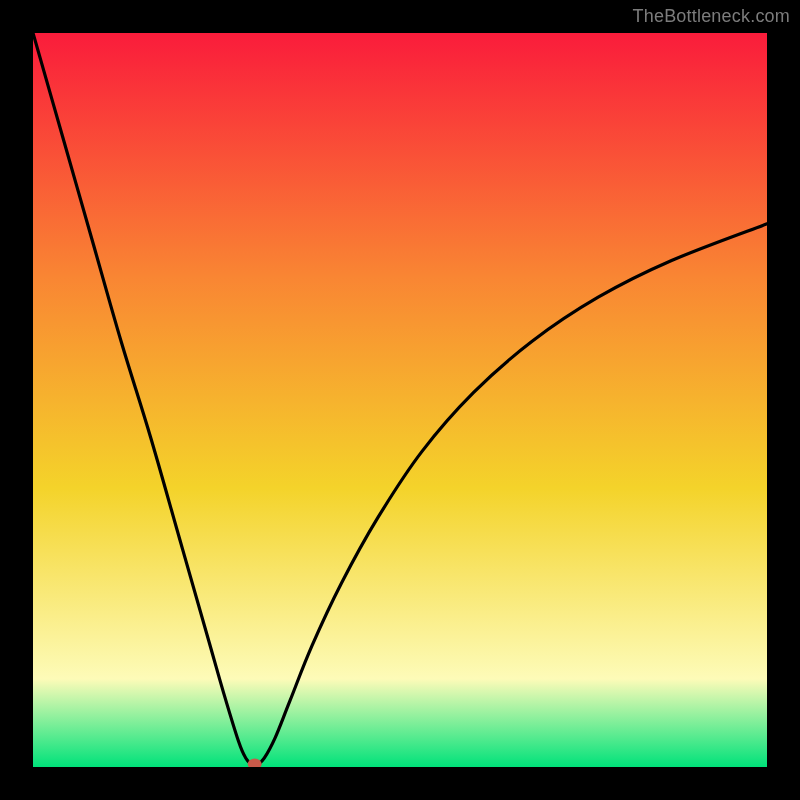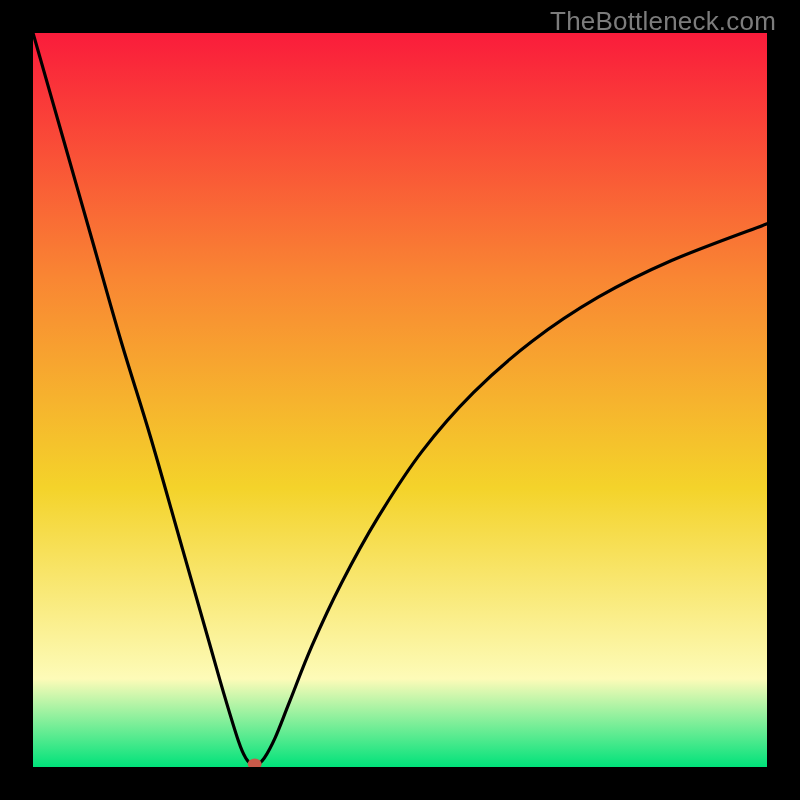--- a/index.html
+++ b/index.html
@@ -21,23 +21,23 @@
     position: absolute;
     left: 33px;
     top: 33px;
     width: 734px;
     height: 734px;
     overflow: hidden;
   }
   .watermark {
     position: absolute;
     top: 6px;
-    right: 24px;
+    right: 10px;
     color: #7c7c7c;
-    font-size: 26px;
+    font-size: 18px;
     font-weight: 500;
     letter-spacing: 0.2px;
     z-index: 5;
   }
   svg {
     display: block;
   }
 </style>
 </head>
 <body>

